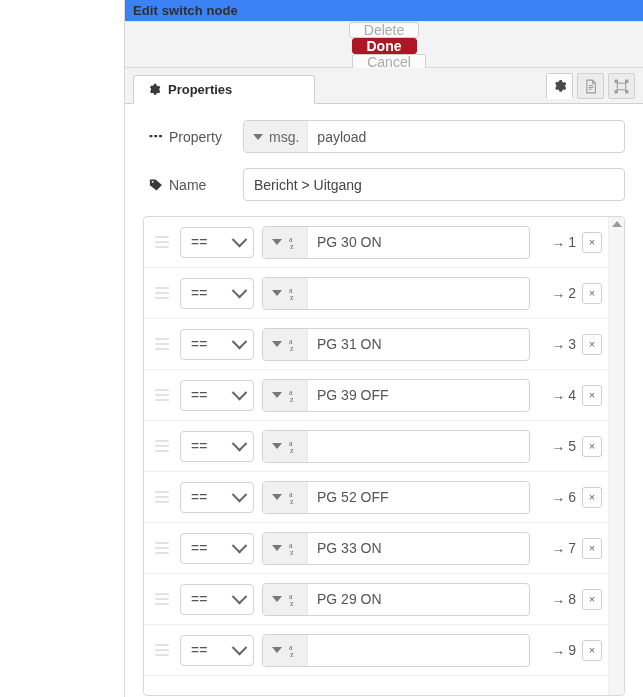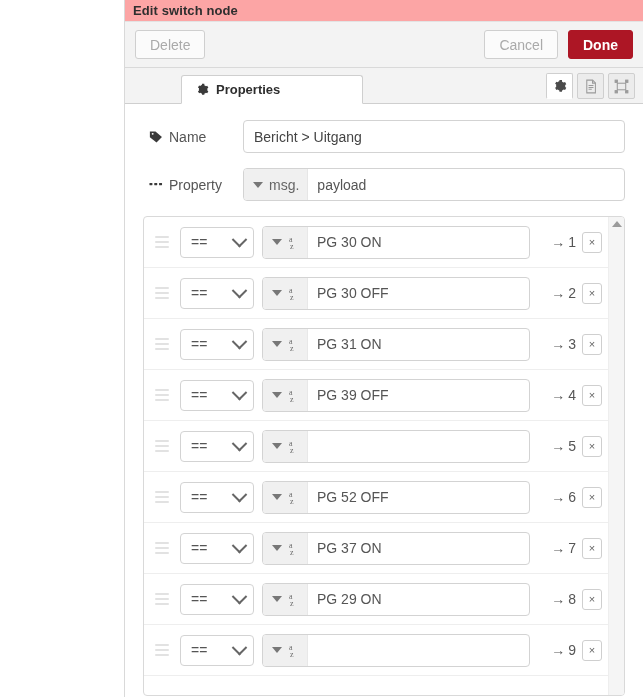--- a/index.html
+++ b/index.html
@@ -42,21 +42,21 @@
     height: 697px;
     background: #ffffff;
     border-left: 1px solid #d9d9d9;
     box-sizing: border-box;
     overflow: hidden;
   }
 
   
   .dialog-titlebar {
     height: 22px;
-    background: #fca5a5;
+    background: #3b82f6;
     border-bottom: 1px solid #e3e3e3;
     display: flex;
     align-items: center;
     padding: 0 0 0 8px;
     box-sizing: border-box;
   }
   .dialog-title {
     font-size: 13px;
     font-weight: bold;
     color: #2e2e2e;
@@ -65,20 +65,21 @@
 
   
   .dialog-buttonbar {
     height: 46px;
     background: #f3f3f3;
     border-bottom: 1px solid #d9d9d9;
     display: flex;
     align-items: center;
     padding: 0 10px;
     box-sizing: border-box;
+    flex-direction: column;
   }
   .btn {
     font-family: "Liberation Sans", sans-serif;
     font-size: 14px;
     line-height: 1;
     border-radius: 3px;
     cursor: pointer;
     box-sizing: border-box;
     background: #fbfbfb;
     border: 1px solid #cfcfcf;
@@ -123,21 +124,20 @@
     align-items: center;
     gap: 7px;
     padding: 0 14px;
     box-sizing: border-box;
     font-size: 13px;
     font-weight: bold;
     color: #2e2e2e;
     position: relative;
     top: 1px;
     cursor: pointer;
-    margin-left: 48px;
   }
   .tab-icons {
     position: absolute;
     right: 8px;
     bottom: 4px;
     display: flex;
     gap: 4px;
   }
   .icon-btn {
     width: 27px;
@@ -399,22 +399,22 @@
 
   <div id="edit-dialog">
 
     <div class="dialog-titlebar">
       <span class="dialog-title">Edit switch node</span>
     </div>
 
     <div class="dialog-buttonbar">
       <div class="btn btn-delete">Delete</div>
       <div class="spacer"></div>
+      <div class="btn btn-done">Done</div>
       <div class="btn btn-cancel">Cancel</div>
-      <div class="btn btn-done">Done</div>
     </div>
 
     <div class="tabs-row">
       <div class="tab">
         <span>
           <svg width="13" height="13" viewBox="0 0 16 16" fill="#3a3a3a">
             <path d="M8 5.2A2.8 2.8 0 1 0 8 10.8 2.8 2.8 0 0 0 8 5.2zm0 4.3A1.5 1.5 0 1 1 8 6.5a1.5 1.5 0 0 1 0 3z"></path>
             <path d="M14 8c0-.4 0-.8-.1-1.1l1.3-1-1.4-2.4-1.5.6a5.6 5.6 0 0 0-1.9-1.1L10.2 1H7.4l-.2 1.6c-.7.2-1.3.6-1.9 1l-1.5-.6L2.4 5.4l1.3 1A6 6 0 0 0 3.6 8c0 .4 0 .8.1 1.1l-1.3 1 1.4 2.4 1.5-.6c.6.5 1.2.9 1.9 1.1l.2 1.6h2.8l.2-1.6c.7-.2 1.3-.6 1.9-1.1l1.5.6 1.4-2.4-1.3-1c.1-.3.1-.7.1-1.1z"></path>
           </svg>
         </span>
@@ -451,49 +451,49 @@
           </span>
         </div>
       </div>
     </div>
 
     <div class="dialog-body">
 
       <div class="form-row">
         <div class="form-label">
           <span>
-            <svg width="14" height="14" viewBox="0 0 16 16" fill="#3a3a3a">
-              <path d="M1 1.8h6.4l7.4 6.2-6.2 6.3L1 8.2z"></path>
-              <circle cx="4.2" cy="4.4" r="1.1" fill="#ffffff"></circle>
-            </svg>
-          </span>
-          <span>Name</span>
-        </div>
-        <input class="text-input" type="text" value="Bericht &gt; Uitgang" style="">
-      </div>
-
-      <div class="form-row">
-        <div class="form-label">
-          <span>
             <svg width="14" height="8" viewBox="0 0 16 8" fill="#3a3a3a">
               <rect x="0.5" y="1.6" width="3.4" height="2.6" rx="0.4"></rect>
               <rect x="6.0" y="1.6" width="3.4" height="2.6" rx="0.4"></rect>
               <rect x="11.5" y="1.6" width="3.4" height="2.6" rx="0.4"></rect>
             </svg>
           </span>
           <span>Property</span>
         </div>
         <div class="typed-input">
           <div class="typed-input-type">
             <span class="caret"></span>
             <span>msg.</span>
           </div>
           <div class="typed-input-value">payload</div>
         </div>
       </div>
+
+      <div class="form-row">
+        <div class="form-label">
+          <span>
+            <svg width="14" height="14" viewBox="0 0 16 16" fill="#3a3a3a">
+              <path d="M1 1.8h6.4l7.4 6.2-6.2 6.3L1 8.2z"></path>
+              <circle cx="4.2" cy="4.4" r="1.1" fill="#ffffff"></circle>
+            </svg>
+          </span>
+          <span>Name</span>
+        </div>
+        <input class="text-input" type="text" value="Bericht &gt; Uitgang" style="">
+      </div>
     </div>
 
     <div class="rules-container">
       <div class="rules-scroll" id="rules-list">
           <div class="rule-row">
             <div class="drag-handle">
               <span></span>
               <span></span>
               <span></span>
             </div>
@@ -525,21 +525,20 @@
               <span class="chev"></span>
             </div>
             <div class="rule-value">
               <div class="rule-value-type">
                 <span class="caret"></span>
                 <span class="az-icon">
                   <i class="a">a</i>
                   <i class="z">z</i>
                 </span>
               </div>
-              <div class="rule-value-text">PG 30 OFF</div>
             </div>
             <div class="rule-output"><span class="arrow">→</span><span>2</span></div>
             <div class="rule-delete">×</div>
           </div>
           <div class="rule-row">
             <div class="drag-handle">
               <span></span>
               <span></span>
               <span></span>
             </div>
@@ -639,21 +638,21 @@
               <span class="chev"></span>
             </div>
             <div class="rule-value">
               <div class="rule-value-type">
                 <span class="caret"></span>
                 <span class="az-icon">
                   <i class="a">a</i>
                   <i class="z">z</i>
                 </span>
               </div>
-              <div class="rule-value-text">PG 37 ON</div>
+              <div class="rule-value-text">PG 33 ON</div>
             </div>
             <div class="rule-output"><span class="arrow">→</span><span>7</span></div>
             <div class="rule-delete">×</div>
           </div>
           <div class="rule-row">
             <div class="drag-handle">
               <span></span>
               <span></span>
               <span></span>
             </div>

